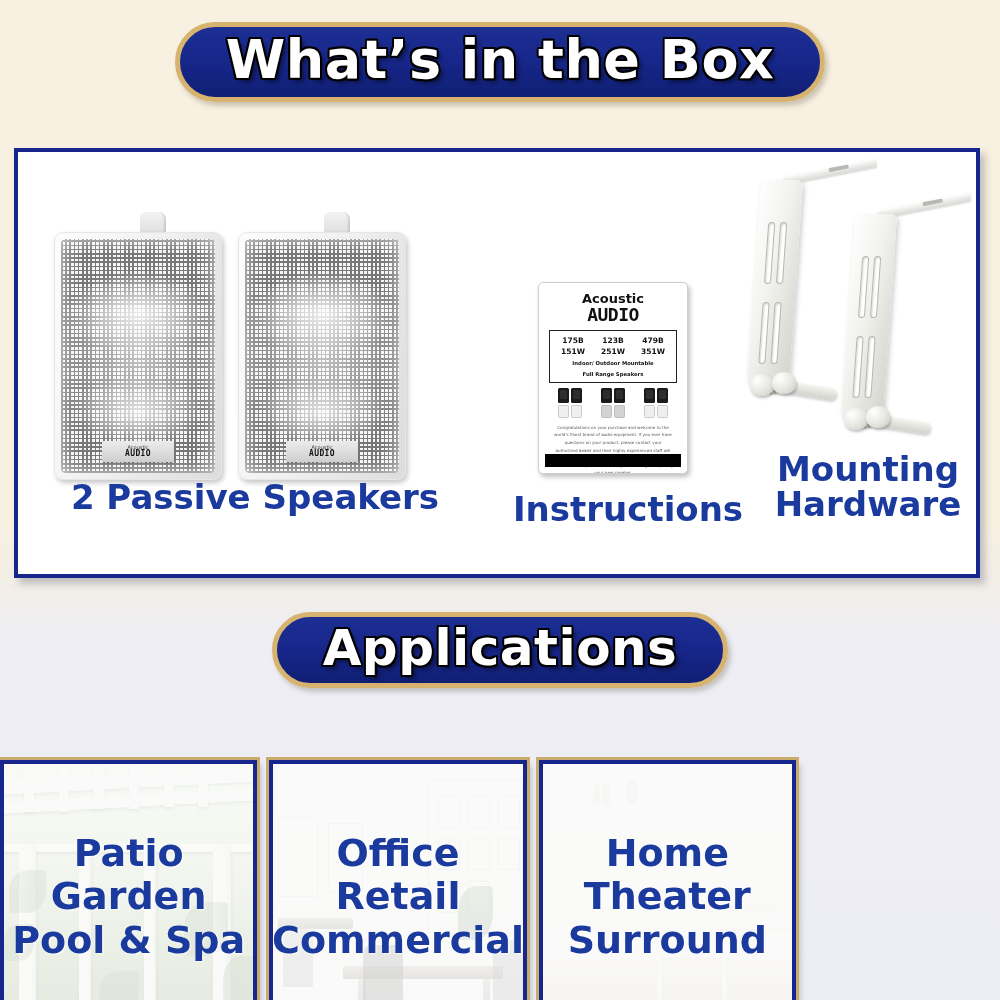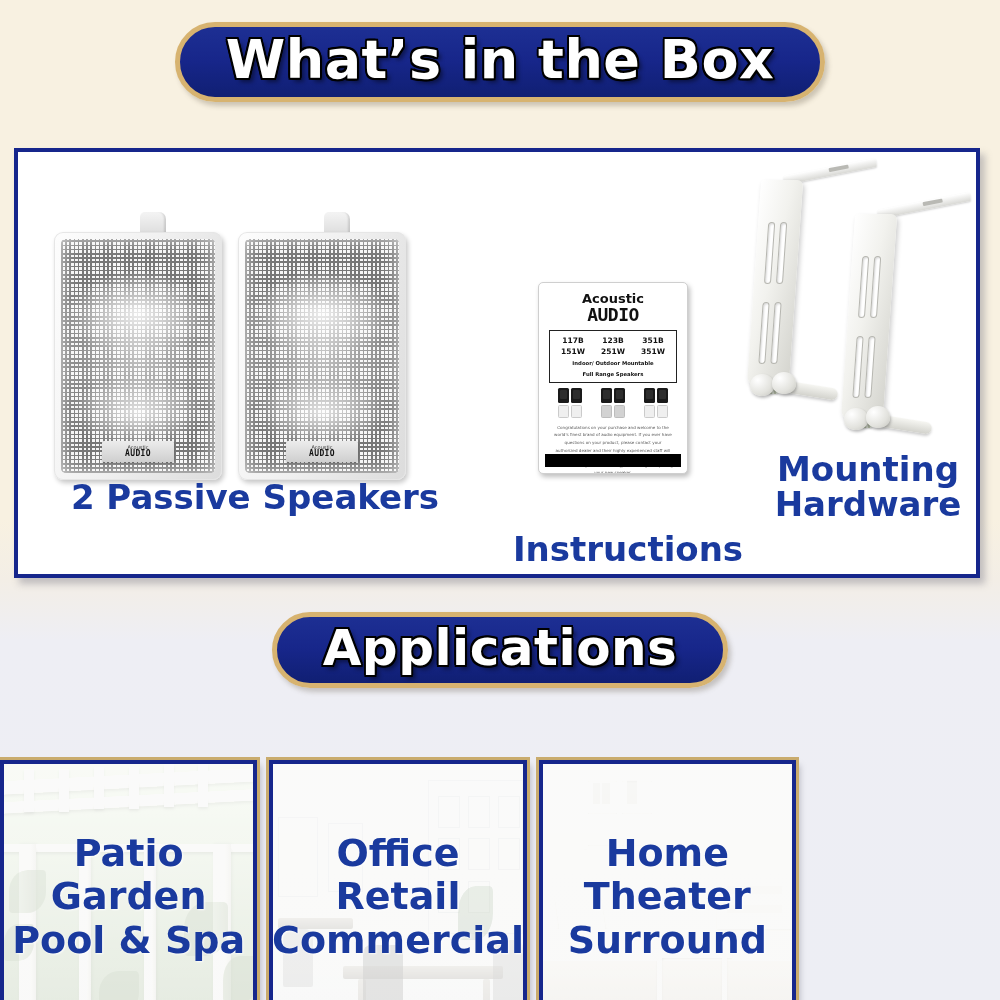--- a/index.html
+++ b/index.html
@@ -370,21 +370,20 @@
     left: 22px;
     top: 328px;
     width: 430px;
     font-size: 34px;
   }
   #caption-instructions {
     left: 480px;
     top: 340px;
     width: 260px;
     font-size: 34px;
-    margin-top: 40px;
   }
   #caption-hardware {
     left: 740px;
     top: 300px;
     width: 220px;
     font-size: 34px;
   }
 
   
   .apps-row {
@@ -568,23 +567,23 @@
       </div>
     </div>
 
     <div class="sheet-group">
       <div class="sheet">
         <div class="sheet-brand-top">Acoustic</div>
         <div class="sheet-brand-bottom">AUDIO</div>
 
         <div class="sheet-models">
           <div class="model-row">
-            <span>117B</span>
+            <span>175B</span>
             <span>123B</span>
-            <span>351B</span>
+            <span>479B</span>
           </div>
           <div class="model-row">
             <span>151W</span>
             <span>251W</span>
             <span>351W</span>
           </div>
           <div class="sheet-subtitle">Indoor/ Outdoor Mountable</div>
           <div class="sheet-subtitle">Full Range Speakers</div>
         </div>
 

